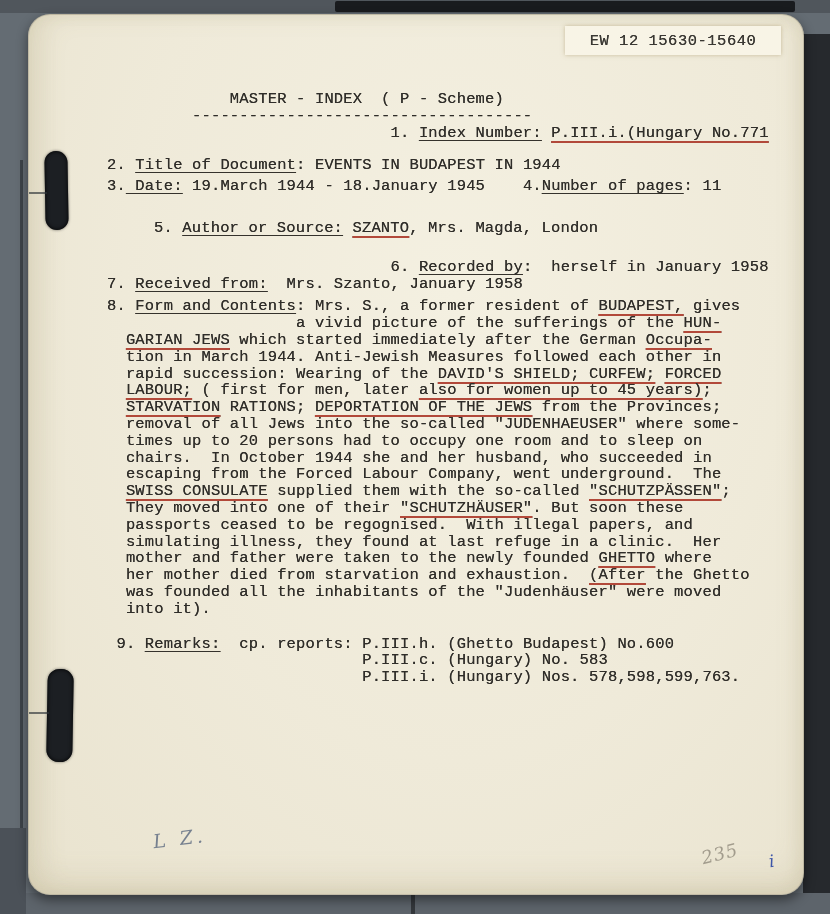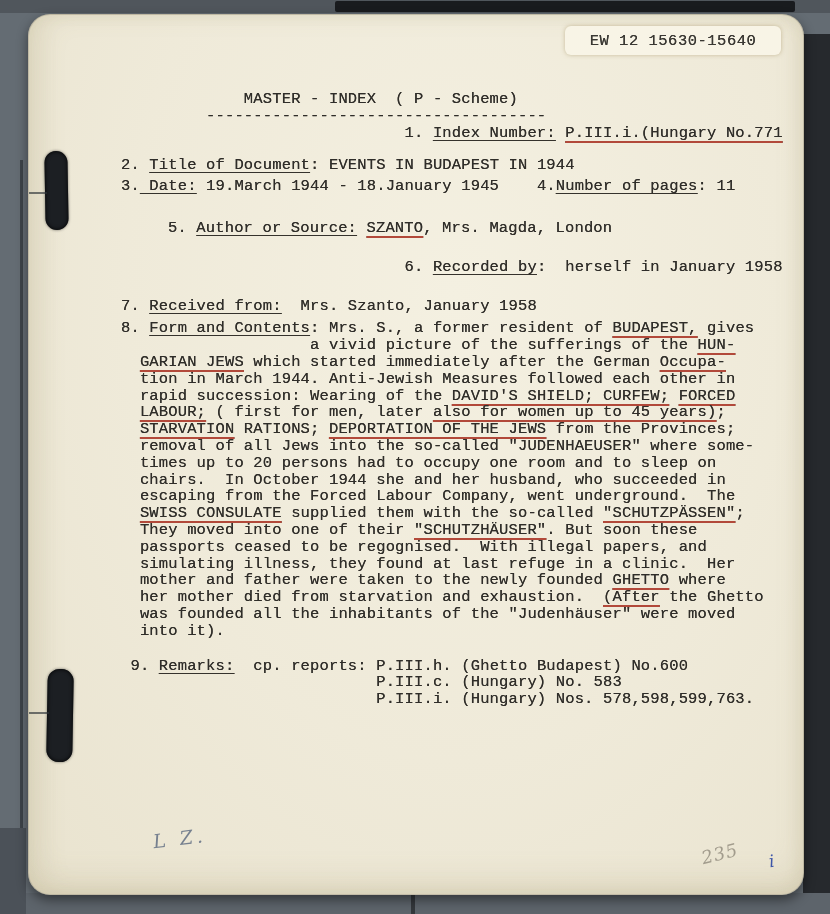--- a/index.html
+++ b/index.html
@@ -23,52 +23,52 @@
     background:radial-gradient(ellipse at 55% 32%, #f4f0e1 0%, #efead9 55%, #e9e3cf 100%);
     border-radius:22px;
     border:1px solid rgba(110,100,75,.35);
     box-shadow:0 5px 12px rgba(0,0,0,.45),
       inset 0 -16px 30px rgba(150,130,80,.12),
       inset 14px 0 26px rgba(140,125,80,.10),
       inset -6px 0 14px rgba(140,125,80,.08);
   }
   .stamp{
     position:absolute;left:536px;top:11px;width:216px;height:29px;
-    background:#f8f4e6;border-radius:6px;
+    background:#f8f4e6;border-radius:0;
     box-shadow:0 0 4px rgba(160,140,90,.5);
     display:flex;align-items:center;justify-content:center;
     font-size:15.5px;letter-spacing:.5px;color:#3a3833;
     text-shadow:0 0 .5px rgba(40,38,34,.9);
   }
   .hole{
     position:absolute;background:#1c1f23;border-radius:12px;
     box-shadow:0 0 3px rgba(0,0,0,.55), inset 0 0 4px #000;
   }
   .hole.top{left:16px;top:136px;width:23px;height:79px;transform:rotate(-1deg);}
   .hole.bottom{left:18px;top:654px;width:26px;height:93px;transform:rotate(1deg);}
   .slit{position:absolute;height:2px;background:rgba(45,50,55,.65);}
   .slit.top{left:0;top:177px;width:18px;}
   .slit.bottom{left:0;top:697px;width:20px;}
 
   
   .typed{
-    position:absolute;left:92px;top:76px;
+    position:absolute;left:78px;top:76px;
     font-size:15.5px;line-height:16.8px;letter-spacing:.15px;
     color:#2f2d29;white-space:pre;
     text-shadow:0 0 .5px rgba(45,42,38,.85);
   }
   .line{height:16.8px;}
   .b{text-decoration:underline;text-decoration-thickness:1.3px;text-underline-offset:2.5px;text-decoration-color:#35322c;}
   .r{text-decoration:underline;text-decoration-thickness:2px;text-underline-offset:3.5px;text-decoration-color:var(--red,#b2493a);}
   [data-sec="item1"]{}
   [data-sec="item2"]{margin-top:16px;}
   [data-sec="item3"]{margin-top:4px;}
   [data-sec="item5"]{margin-top:25px;margin-left:47px;}
   [data-sec="item6"]{margin-top:22px;text-align:right;}
-  [data-sec="item7"]{margin-top:22px;}
+  [data-sec="item7"]{}
   [data-sec="item8"]{margin-top:6px;}
   [data-sec="item9"]{margin-top:18px;}
 
   
   .hw{position:absolute;font-family:"DejaVu Serif","Liberation Serif",serif;font-style:italic;}
   .hw-initials{left:124px;top:812px;font-size:19px;color:#76808f;letter-spacing:4px;transform:rotate(-7deg);}
   .hw-pagenum{left:672px;top:828px;font-size:18px;color:#a29c8d;letter-spacing:1px;transform:rotate(-14deg);}
   .hw-mark{left:740px;top:836px;font-size:17px;color:#3c55a8;transform:rotate(-8deg);}
 </style>
 </head>

